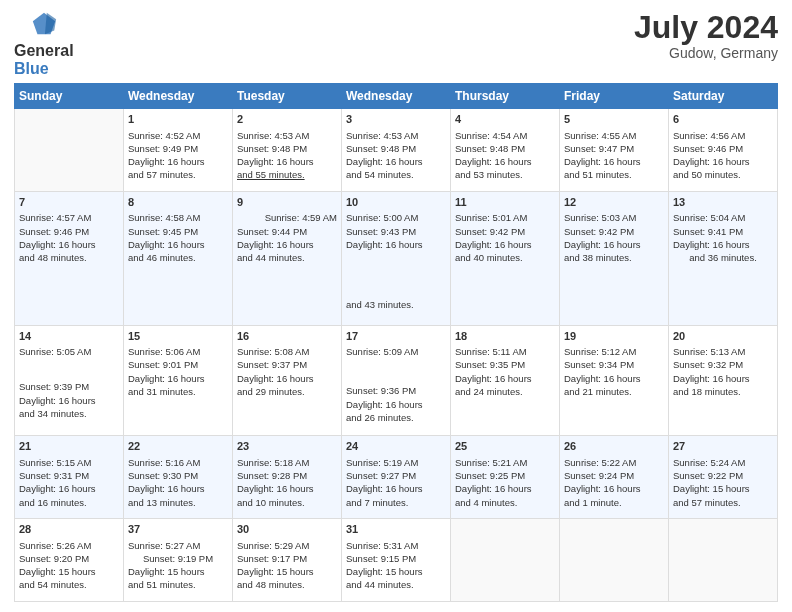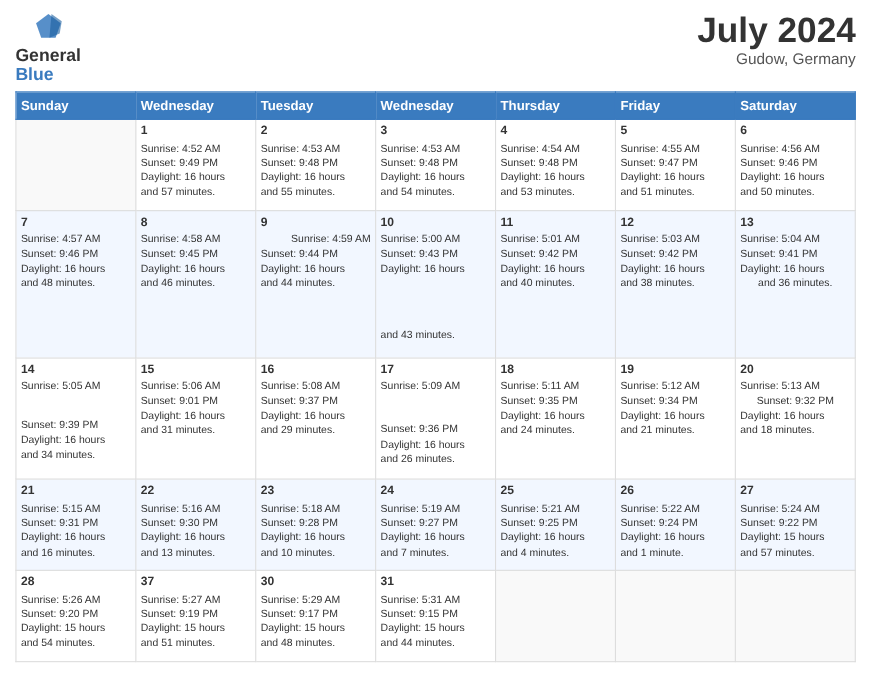--- a/index.html
+++ b/index.html
@@ -138,21 +138,21 @@
             <span style="display: block;">Sunrise: 4:52 AM</span>
             <span style="display: block;">Sunset: 9:49 PM</span>
             <span style="display: block;">Daylight: 16 hours</span>
             <span style="display: block;">and 57 minutes.</span>
           </td>
           <td>
             <span class="day-num">2</span>
             <span style="display: block;">Sunrise: 4:53 AM</span>
             <span style="display: block;">Sunset: 9:48 PM</span>
             <span style="display: block;">Daylight: 16 hours</span>
-            <span style="display: block;">and 55 minutes.</span>
+            <span style="display: block; text-decoration: underline;">and 55 minutes.</span>
           </td>
           <td>
             <span class="day-num">3</span>
             <span style="display: block;">Sunrise: 4:53 AM</span>
             <span style="display: block;">Sunset: 9:48 PM</span>
             <span style="display: block;">Daylight: 16 hours</span>
             <span style="display: block;">and 54 minutes.</span>
           </td>
           <td>
             <span class="day-num">4</span>
@@ -266,21 +266,21 @@
           <td>
             <span class="day-num">19</span>
             <span style="display: block;">Sunrise: 5:12 AM</span>
             <span style="display: block;">Sunset: 9:34 PM</span>
             <span style="display: block;">Daylight: 16 hours</span>
             <span style="display: block;">and 21 minutes.</span>
           </td>
           <td>
             <span class="day-num">20</span>
             <span style="display: block;">Sunrise: 5:13 AM</span>
-            <span style="display: block; text-align: center;">Sunset: 9:32 PM</span>
+            <span style="display: block;">Sunset: 9:32 PM</span>
             <span style="display: block;">Daylight: 16 hours</span>
             <span style="display: block;">and 18 minutes.</span>
           </td>
         </tr>
         <tr class="row-alt">
           <td>
             <span class="day-num">21</span>
             <span style="display: block;">Sunrise: 5:15 AM</span>
             <span style="display: block;">Sunset: 9:31 PM</span>
             <span style="display: block;">Daylight: 16 hours</span>
@@ -333,21 +333,21 @@
           <td>
             <span class="day-num">28</span>
             <span style="display: block;">Sunrise: 5:26 AM</span>
             <span style="display: block;">Sunset: 9:20 PM</span>
             <span style="display: block;">Daylight: 15 hours</span>
             <span style="display: block;">and 54 minutes.</span>
           </td>
           <td>
             <span class="day-num">37</span>
             <span style="display: block;">Sunrise: 5:27 AM</span>
-            <span style="display: block;">Sunset: 9:19 PM</span>
+            <span style="display: block; text-align: center;">Sunset: 9:19 PM</span>
             <span style="display: block;">Daylight: 15 hours</span>
             <span style="display: block;">and 51 minutes.</span>
           </td>
           <td>
             <span class="day-num">30</span>
             <span style="display: block;">Sunrise: 5:29 AM</span>
             <span style="display: block;">Sunset: 9:17 PM</span>
             <span style="display: block;">Daylight: 15 hours</span>
             <span style="display: block;">and 48 minutes.</span>
           </td>

